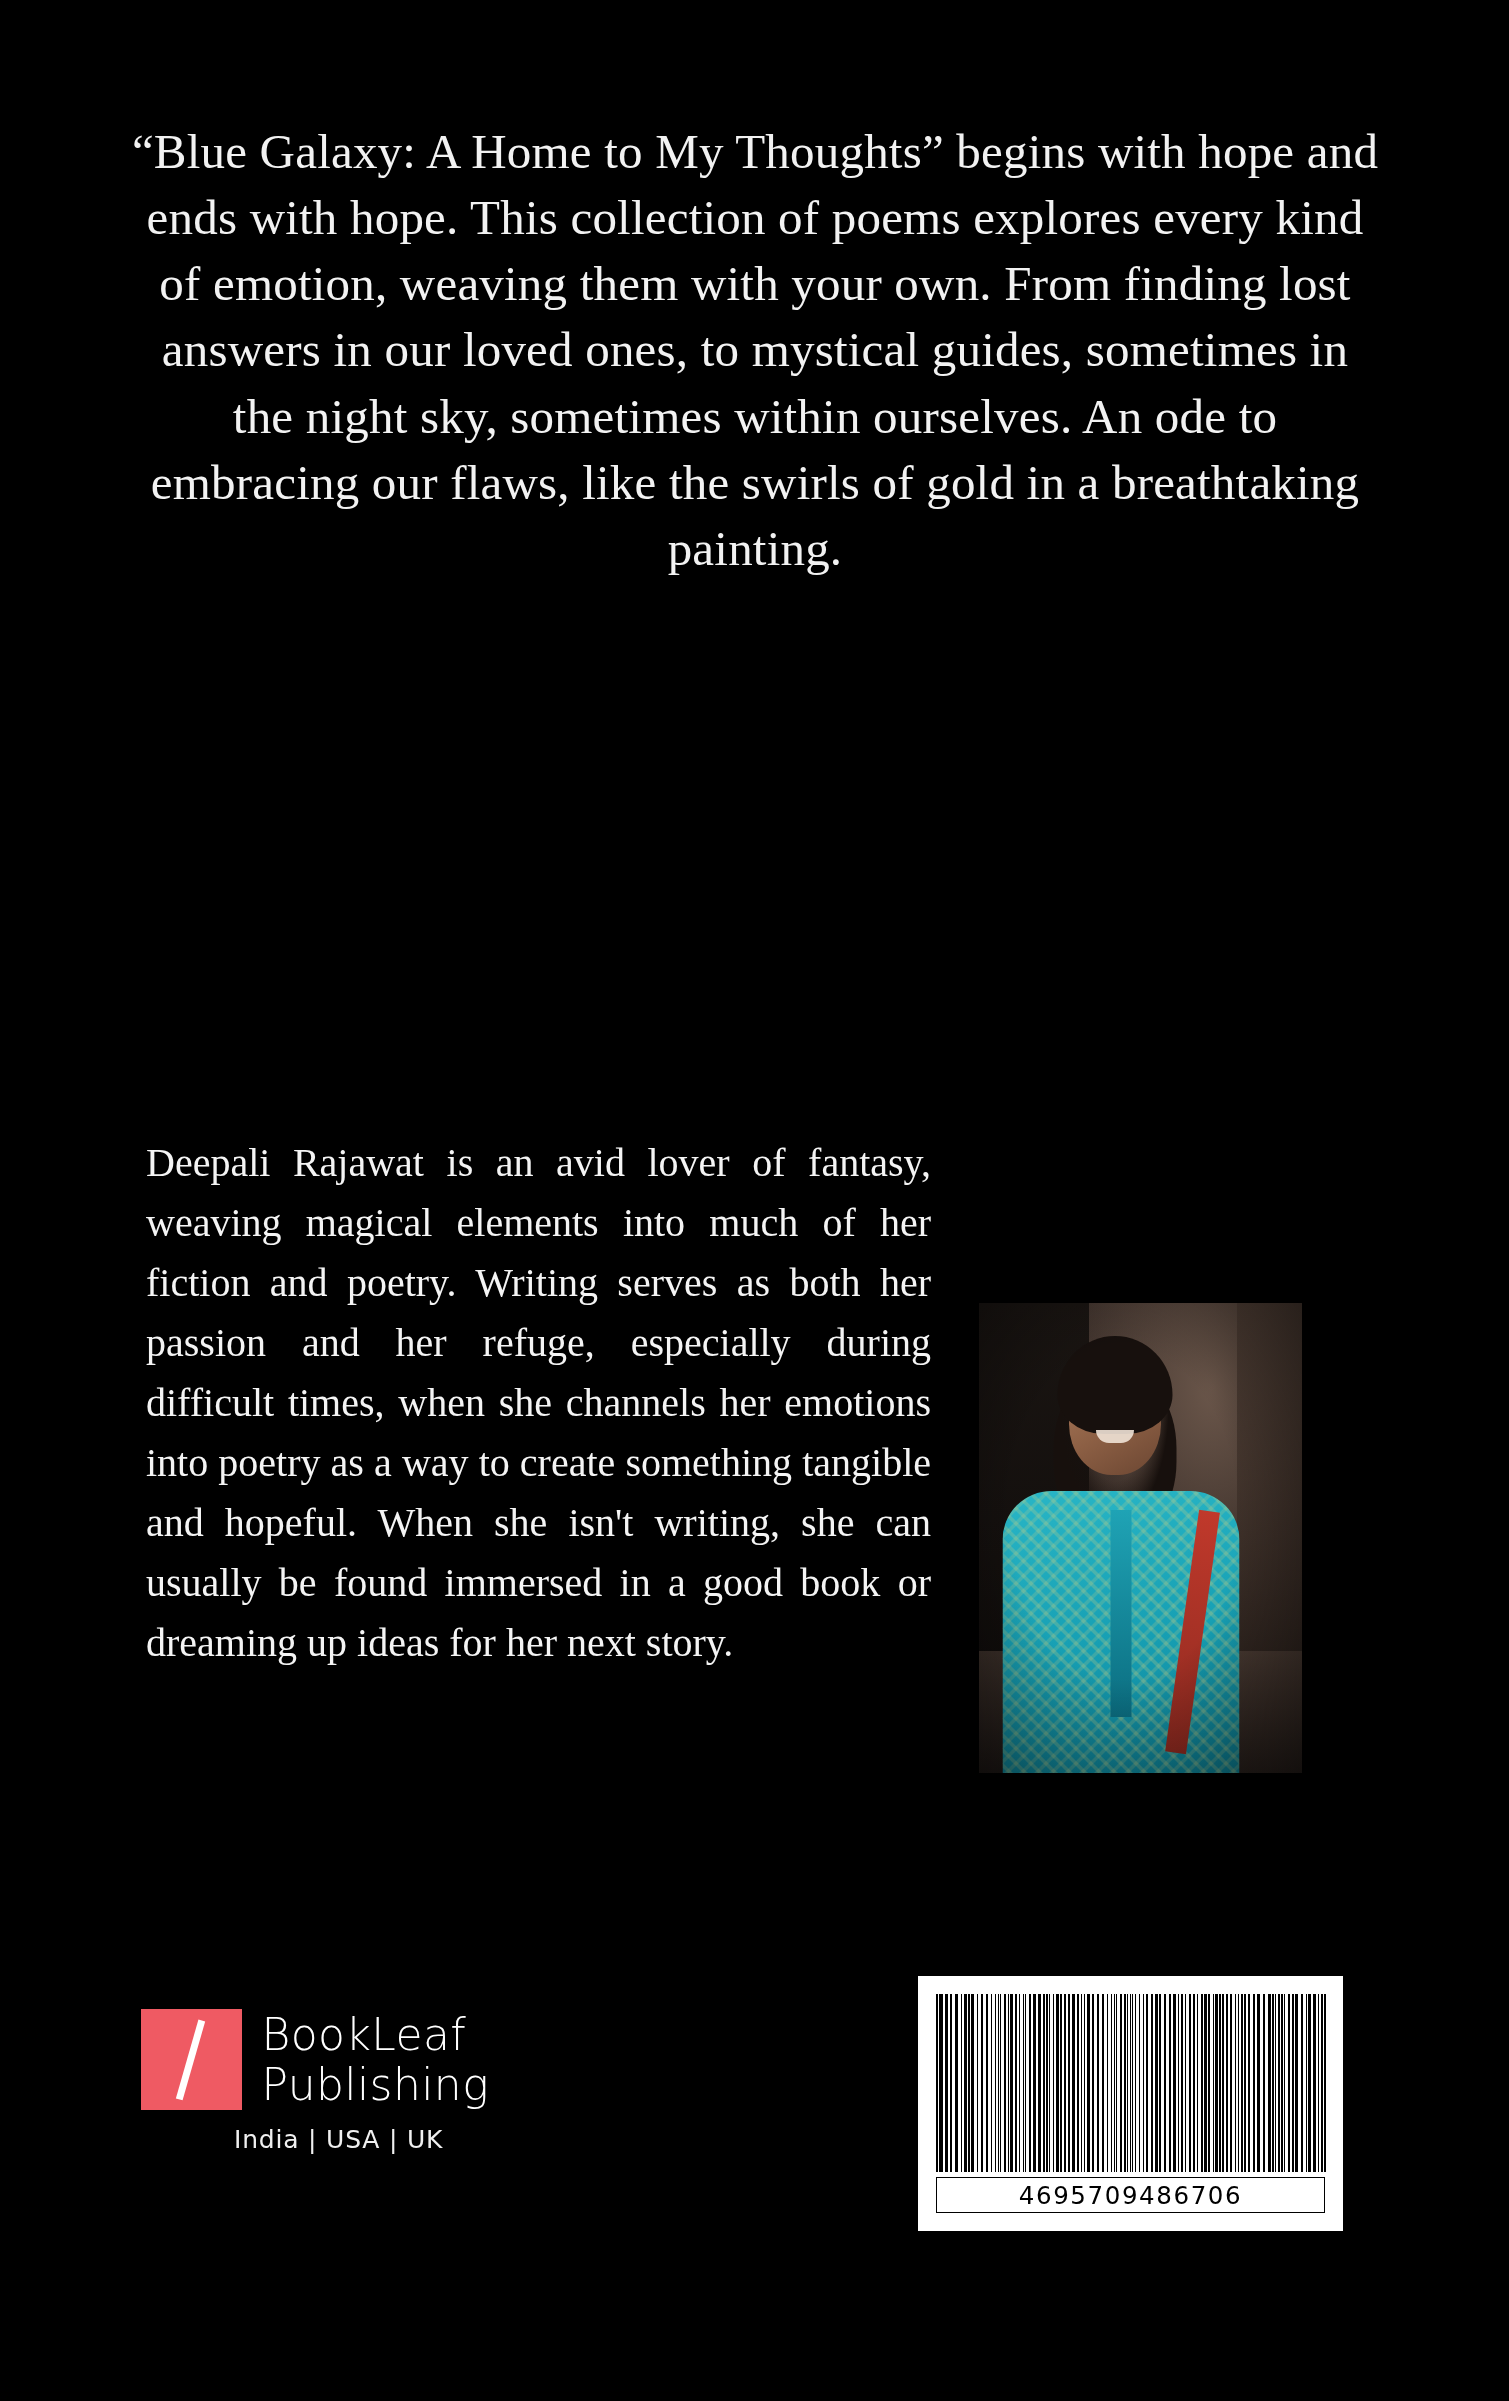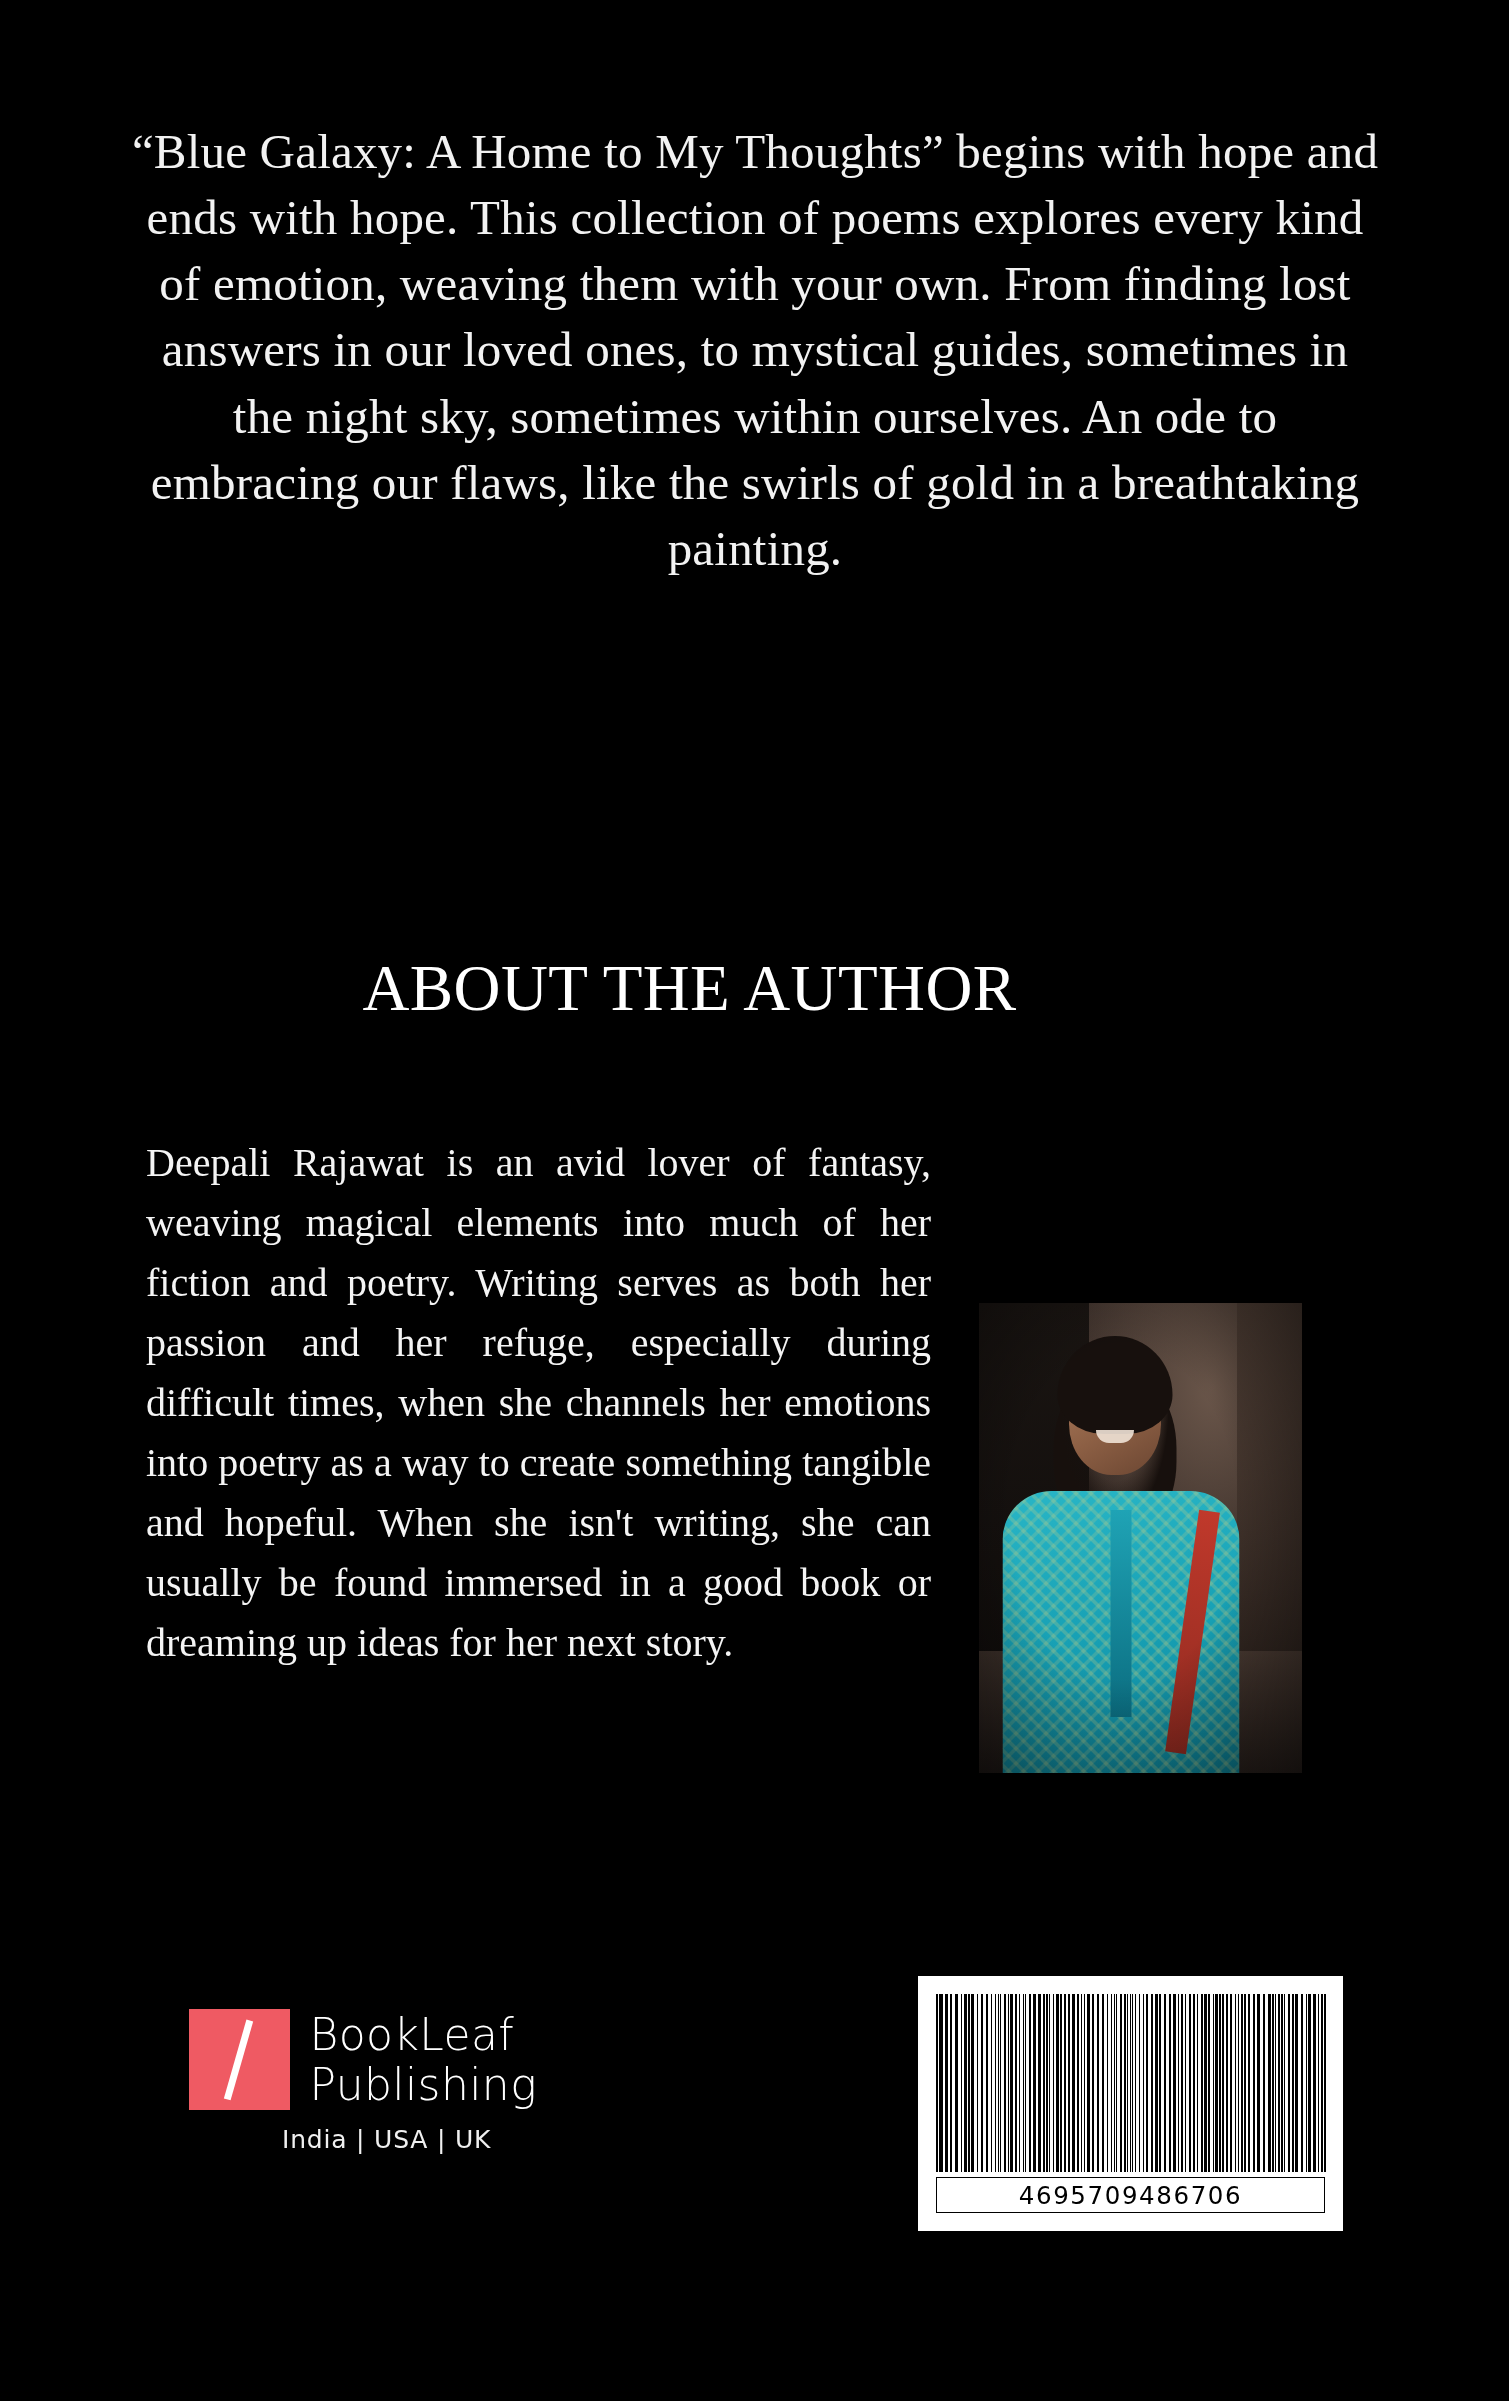--- a/index.html
+++ b/index.html
@@ -150,21 +150,20 @@
     position: absolute; inset: 0;
     background: radial-gradient(ellipse at 45% 45%, rgba(0,0,0,0) 45%, rgba(0,0,0,.55) 100%);
   }
 
   
   .publisher {
     position: absolute;
     left: 141px;
     top: 2009px;
     width: 425px;
-    margin-left: 48px;
   }
   .pub-row {
     display: flex;
     align-items: center;
   }
   .pub-mark {
     width: 101px;
     height: 101px;
     background: #ef5a63;
     position: relative;
@@ -238,21 +237,20 @@
     color: #000;
   }
 </style>
 </head>
 <body>
 
 <div class="page">
 
   <div class="blurb">“Blue Galaxy: A Home to My Thoughts” begins with hope and ends with hope. This collection of poems explores every kind of emotion, weaving them with your own. From finding lost answers in our loved ones, to mystical guides, sometimes in the night sky, sometimes within ourselves. An ode to embracing our flaws, like the swirls of gold in a breathtaking painting.</div>
 
-  <div class="about-heading">ABOUT THE AUTHOR</div>
 
   <div class="author-bio">Deepali Rajawat is an avid lover of fantasy, weaving magical elements into much of her fiction and poetry. Writing serves as both her passion and her refuge, especially during difficult times, when she channels her emotions into poetry as a way to create something tangible and hopeful. When she isn't writing, she can usually be found immersed in a good book or dreaming up ideas for her next story.</div>
 
   <div class="author-photo">
     <div class="photo-inner">
       <div class="ph-bg"></div>
       <div class="ph-wallL"></div>
       <div class="ph-wallR"></div>
       <div class="ph-counter"></div>
       <div class="ph-hair2"></div>

